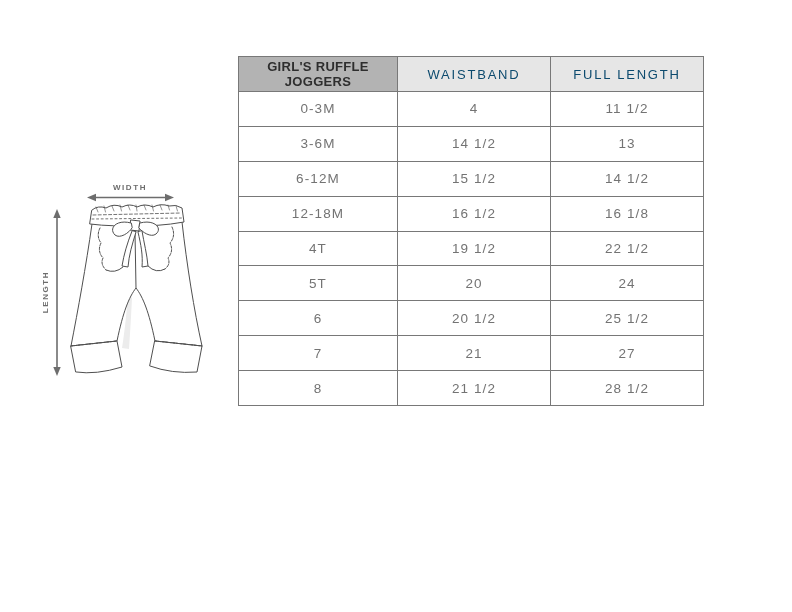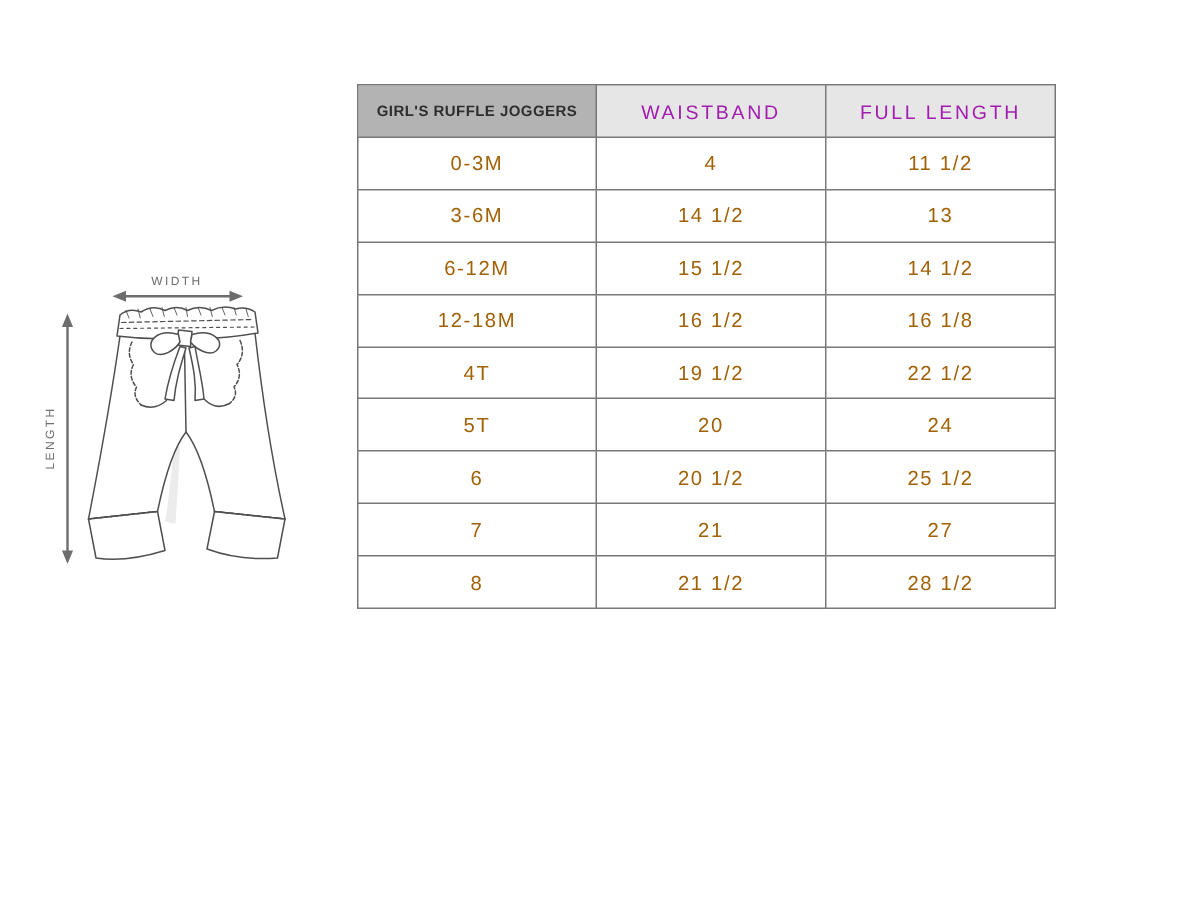--- a/index.html
+++ b/index.html
@@ -25,50 +25,51 @@
     border: 1px solid #787878;
     text-align: center;
     vertical-align: middle;
     padding: 0 4px;
     box-sizing: border-box;
   }
   th.product-header {
     width: 159px;
     height: 31px;
     background: #b3b3b3;
-    font-size: 10px;
+    font-size: 13px;
     font-weight: 600;
     letter-spacing: 0.3px;
     color: #2e2e2e;
   }
   th.measure-header {
     width: 153px;
     height: 35px;
     background: #e6e6e6;
     font-size: 13px;
     font-weight: 500;
     letter-spacing: 1.8px;
-    color: #a21caf;
+    color: #0c4a6e;
   }
   table.size-chart td {
     height: 34.9px;
     background: #ffffff;
     font-size: 13.5px;
     font-weight: 400;
     letter-spacing: 1.1px;
-    color: #a16207;
+    color: #737373;
   }
 
   
   .illustration {
     position: absolute;
-    left: 24px;
+    left: 36px;
     top: 170px;
     width: 192px;
     height: 228px;
+    font-weight: bold;
   }
   .illustration svg { display: block; width: 100%; height: 100%; }
   .dim-label {
     font-family: "Liberation Sans", sans-serif;
     font-size: 8px;
     letter-spacing: 1.6px;
     fill: #6d6d6d;
   }
 </style>
 </head>

